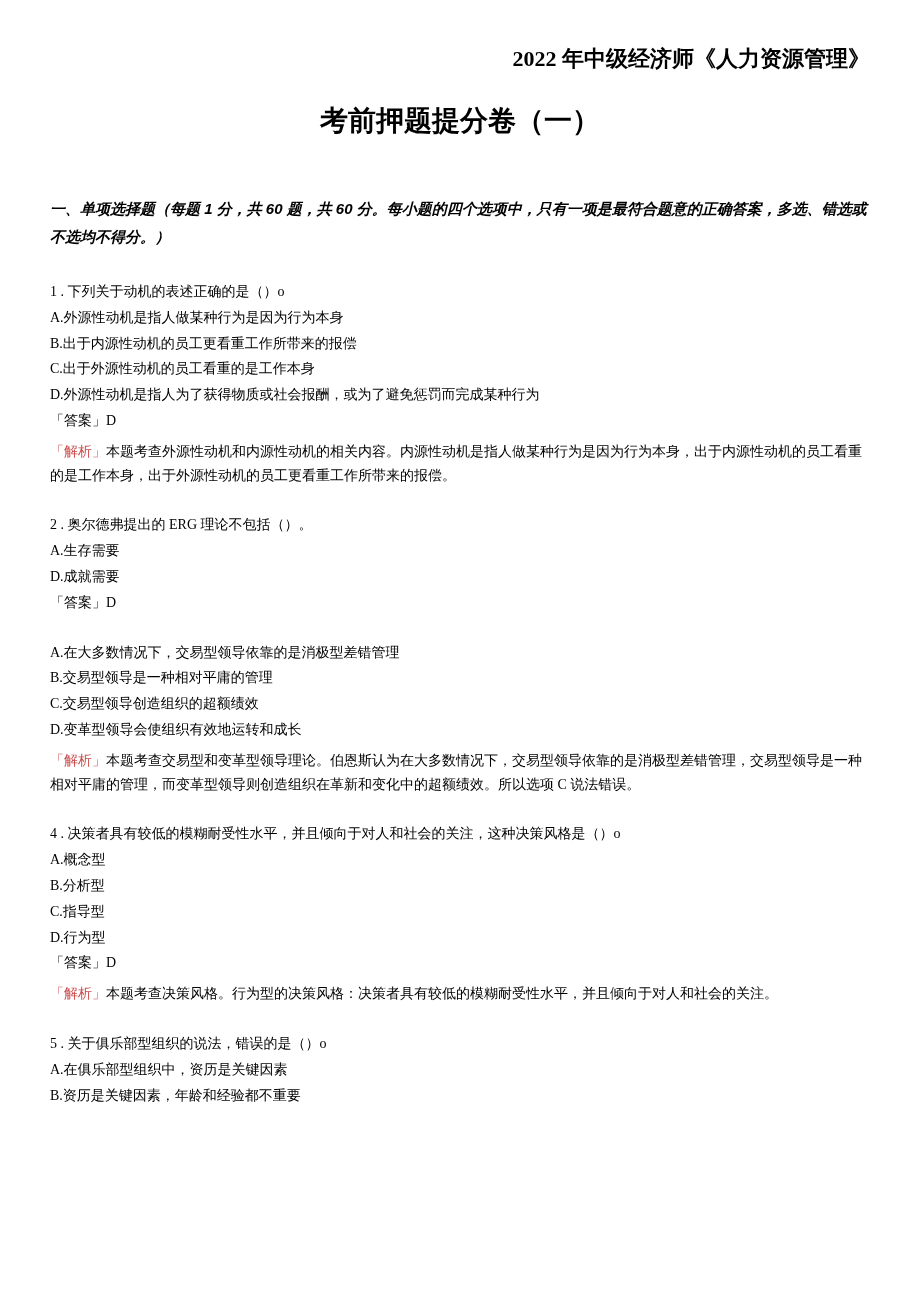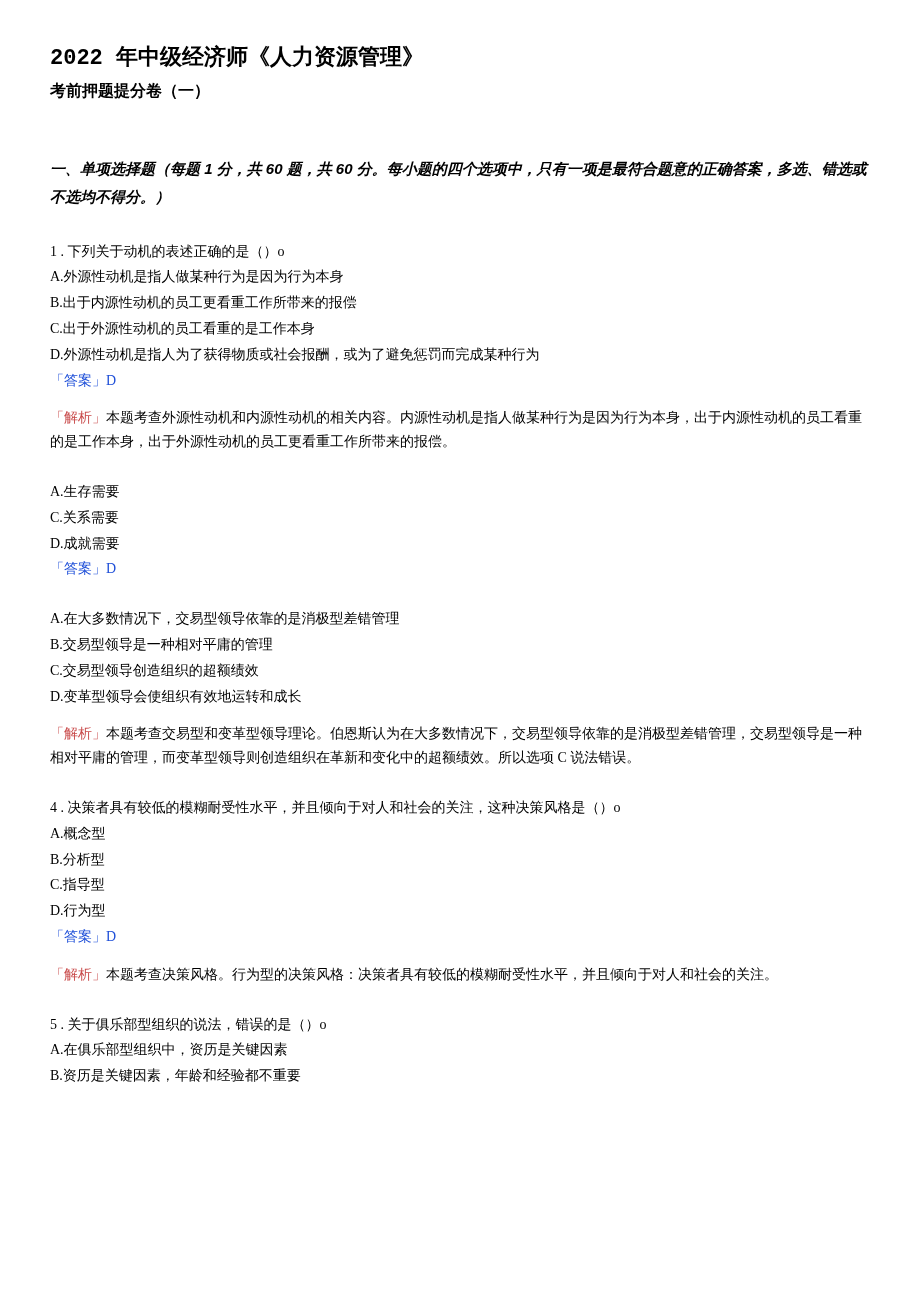--- a/index.html
+++ b/index.html
@@ -6,28 +6,29 @@
     body {
       font-family: "SimSun", "宋体", serif;
       background: #fff;
       width: 920px;
       padding: 40px 50px;
       font-size: 14px;
       line-height: 1.7;
       color: #000;
     }
     .title {
-      text-align: left;
+      text-align: right;
       font-size: 22px;
       font-weight: bold;
-      margin-bottom: 0;
-      font-family: Liberation Mono, monospace;
+      margin-bottom: 20px;
+      font-family: Liberation Serif, serif;
     }
     .subtitle {
-      font-size: 16px;
+      text-align: center;
+      font-size: 28px;
       font-weight: bold;
       margin-bottom: 50px;
       font-family: "SimSun", serif;
     }
     .section-header {
       font-family: "Microsoft YaHei", "SimHei", sans-serif;
       font-weight: bold;
       font-size: 15px;
       margin-bottom: 28px;
       line-height: 1.9;
@@ -36,25 +37,25 @@
     .question-block {
       margin-bottom: 26px;
     }
     .stem {
       margin-bottom: 2px;
     }
     .option {
       margin-bottom: 2px;
     }
     .answer {
-      color: #1d4ed8;
+      color: #000000;
       margin-top: 2px;
     }
     .analysis {
-      margin-top: 14px;
+      margin-top: 7px;
     }
     .analysis-label {
       color: #c94b4b;
     }
   </style>
 </head>
 <body>
 
 <div class="title">2022 年中级经济师《人力资源管理》</div>
 <div class="subtitle">考前押题提分卷（一）</div>
@@ -65,22 +66,22 @@
   <div class="stem">1 . 下列关于动机的表述正确的是（）o</div>
   <div class="option">A.外源性动机是指人做某种行为是因为行为本身</div>
   <div class="option">B.出于内源性动机的员工更看重工作所带来的报偿</div>
   <div class="option">C.出于外源性动机的员工看重的是工作本身</div>
   <div class="option">D.外源性动机是指人为了获得物质或社会报酬，或为了避免惩罚而完成某种行为</div>
   <div class="answer">「答案」D</div>
   <div class="analysis"><span class="analysis-label">「解析」</span><span>本题考查外源性动机和内源性动机的相关内容。内源性动机是指人做某种行为是因为行为本身，出于内源性动机的员工看重的是工作本身，出于外源性动机的员工更看重工作所带来的报偿。</span></div>
 </div>
 
 <div class="question-block">
+  <div class="stem">2 . 奥尔德弗提出的 ERG 理论不包括（）。</div>
   <div class="option">A.生存需要</div>
-  <div class="option">C.关系需要</div>
   <div class="option">D.成就需要</div>
   <div class="answer">「答案」D</div>
 </div>
 
 <div class="question-block">
   <div class="option">A.在大多数情况下，交易型领导依靠的是消极型差错管理</div>
   <div class="option">B.交易型领导是一种相对平庸的管理</div>
   <div class="option">C.交易型领导创造组织的超额绩效</div>
   <div class="option">D.变革型领导会使组织有效地运转和成长</div>
   <div class="analysis"><span class="analysis-label">「解析」</span><span>本题考查交易型和变革型领导理论。伯恩斯认为在大多数情况下，交易型领导依靠的是消极型差错管理，交易型领导是一种相对平庸的管理，而变革型领导则创造组织在革新和变化中的超额绩效。所以选项 C 说法错误。</span></div>

